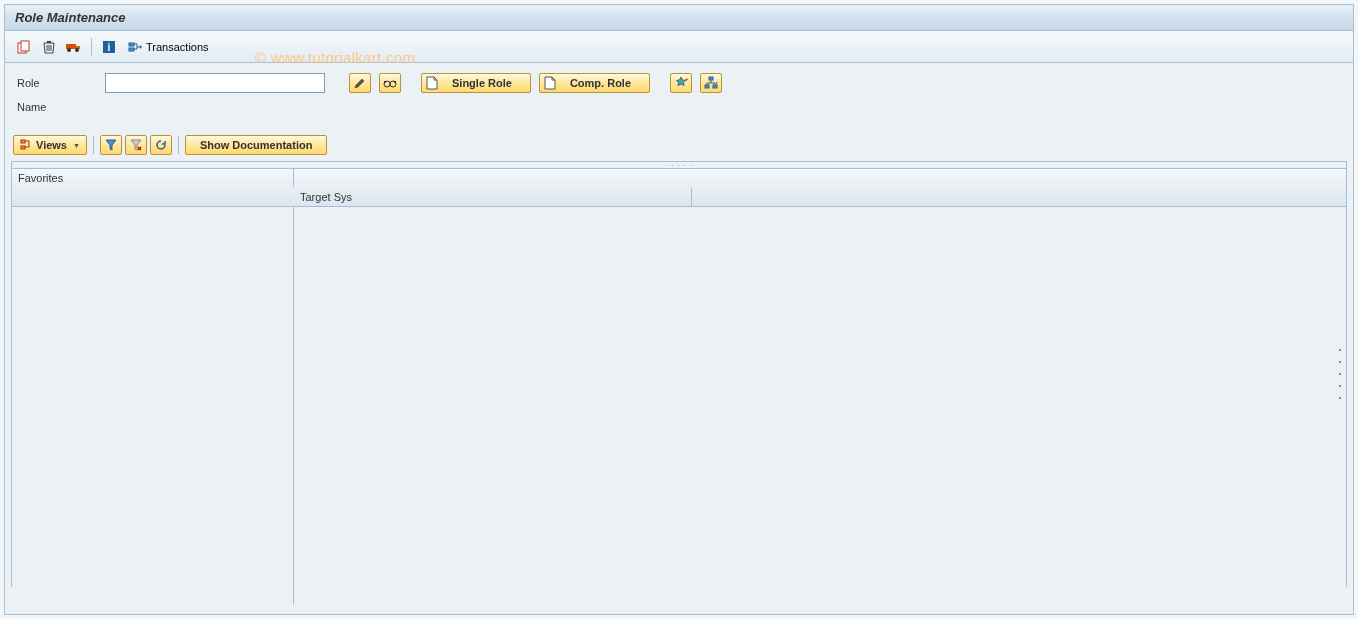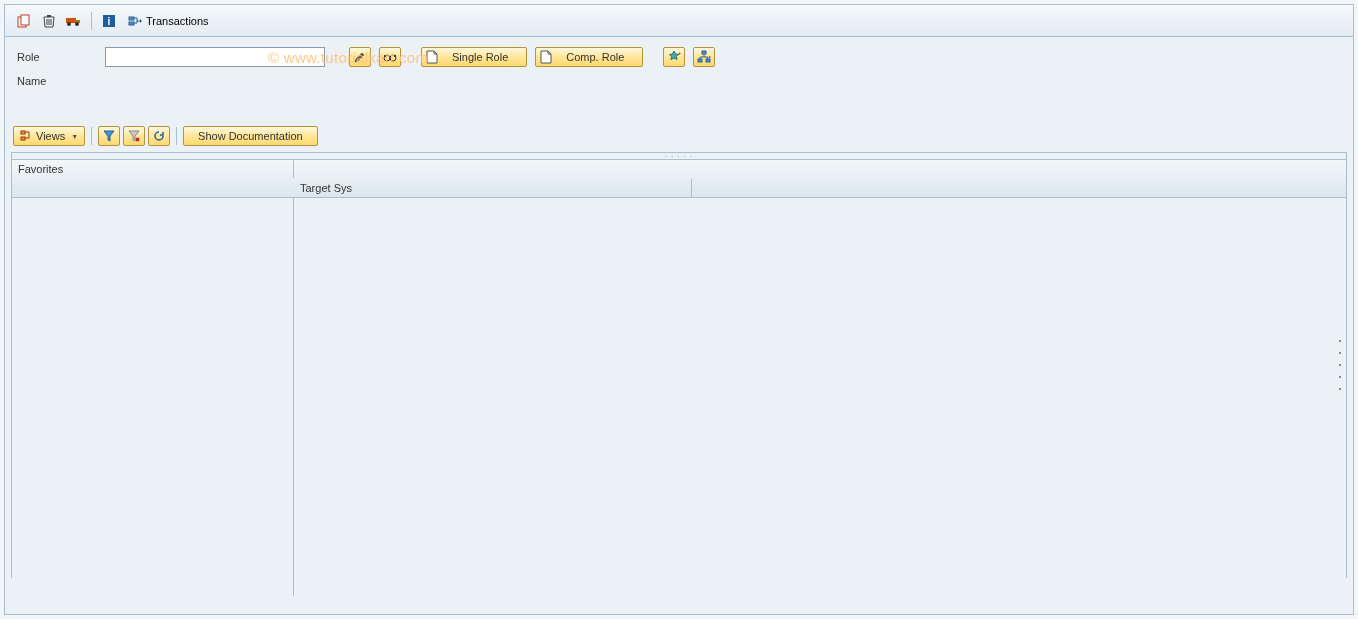--- a/index.html
+++ b/index.html
@@ -83,40 +83,41 @@
     align-items: center;
     height: 20px;
     background: linear-gradient(to bottom, #fff8dd 0%, #ffe69b 50%, #ffd96e 100%);
     border: 1px solid #b59440;
     border-radius: 2px;
     cursor: pointer;
     padding: 0 4px;
     font-size: 11px;
     color: #333;
     gap: 4px;
+    font-weight: bold;
   }
   .sap-btn.small { width: 22px; justify-content: center; padding: 0; }
   .sap-btn .btn-text { padding: 0 14px 0 10px; }
   .watermark {
     position: absolute;
     top: 44px;
-    left: 263px;
+    left: 250px;
     font-size: 15px;
     color: #ffc078;
     font-family: Arial, sans-serif;
     opacity: 0.85;
     pointer-events: none;
     letter-spacing: 0.3px;
   }
   .lower-toolbar {
     display: flex;
     align-items: center;
     gap: 3px;
     padding: 4px 8px 3px 8px;
-    margin-top: 29px;
+    margin-top: 12px;
   }
   .table-wrap {
     margin: 3px 6px 6px 6px;
     border: 1px solid #a7bed3;
     height: 426px;
     background: #ecf1f6;
     position: relative;
   }
   .table-splitter {
     height: 6px;
@@ -172,20 +173,21 @@
     font-size: 7px;
     color: #555;
     margin-left: 2px;
   }
 </style>
 </head>
 <body>
 
 <div class="window">
 
+  <div class="title-bar">Role Maintenance</div>
 
   <div class="toolbar">
     <div class="icon-btn">
       <svg width="14" height="14" viewBox="0 0 14 14">
           <rect x="1" y="3" width="8" height="10" fill="#fff" stroke="#c0392b" stroke-width="1"></rect>
           <rect x="4" y="1" width="8" height="10" fill="#fff" stroke="#c0392b" stroke-width="1"></rect>
         </svg>
     </div>
     <div class="icon-btn">
       <svg width="14" height="14" viewBox="0 0 14 14">

